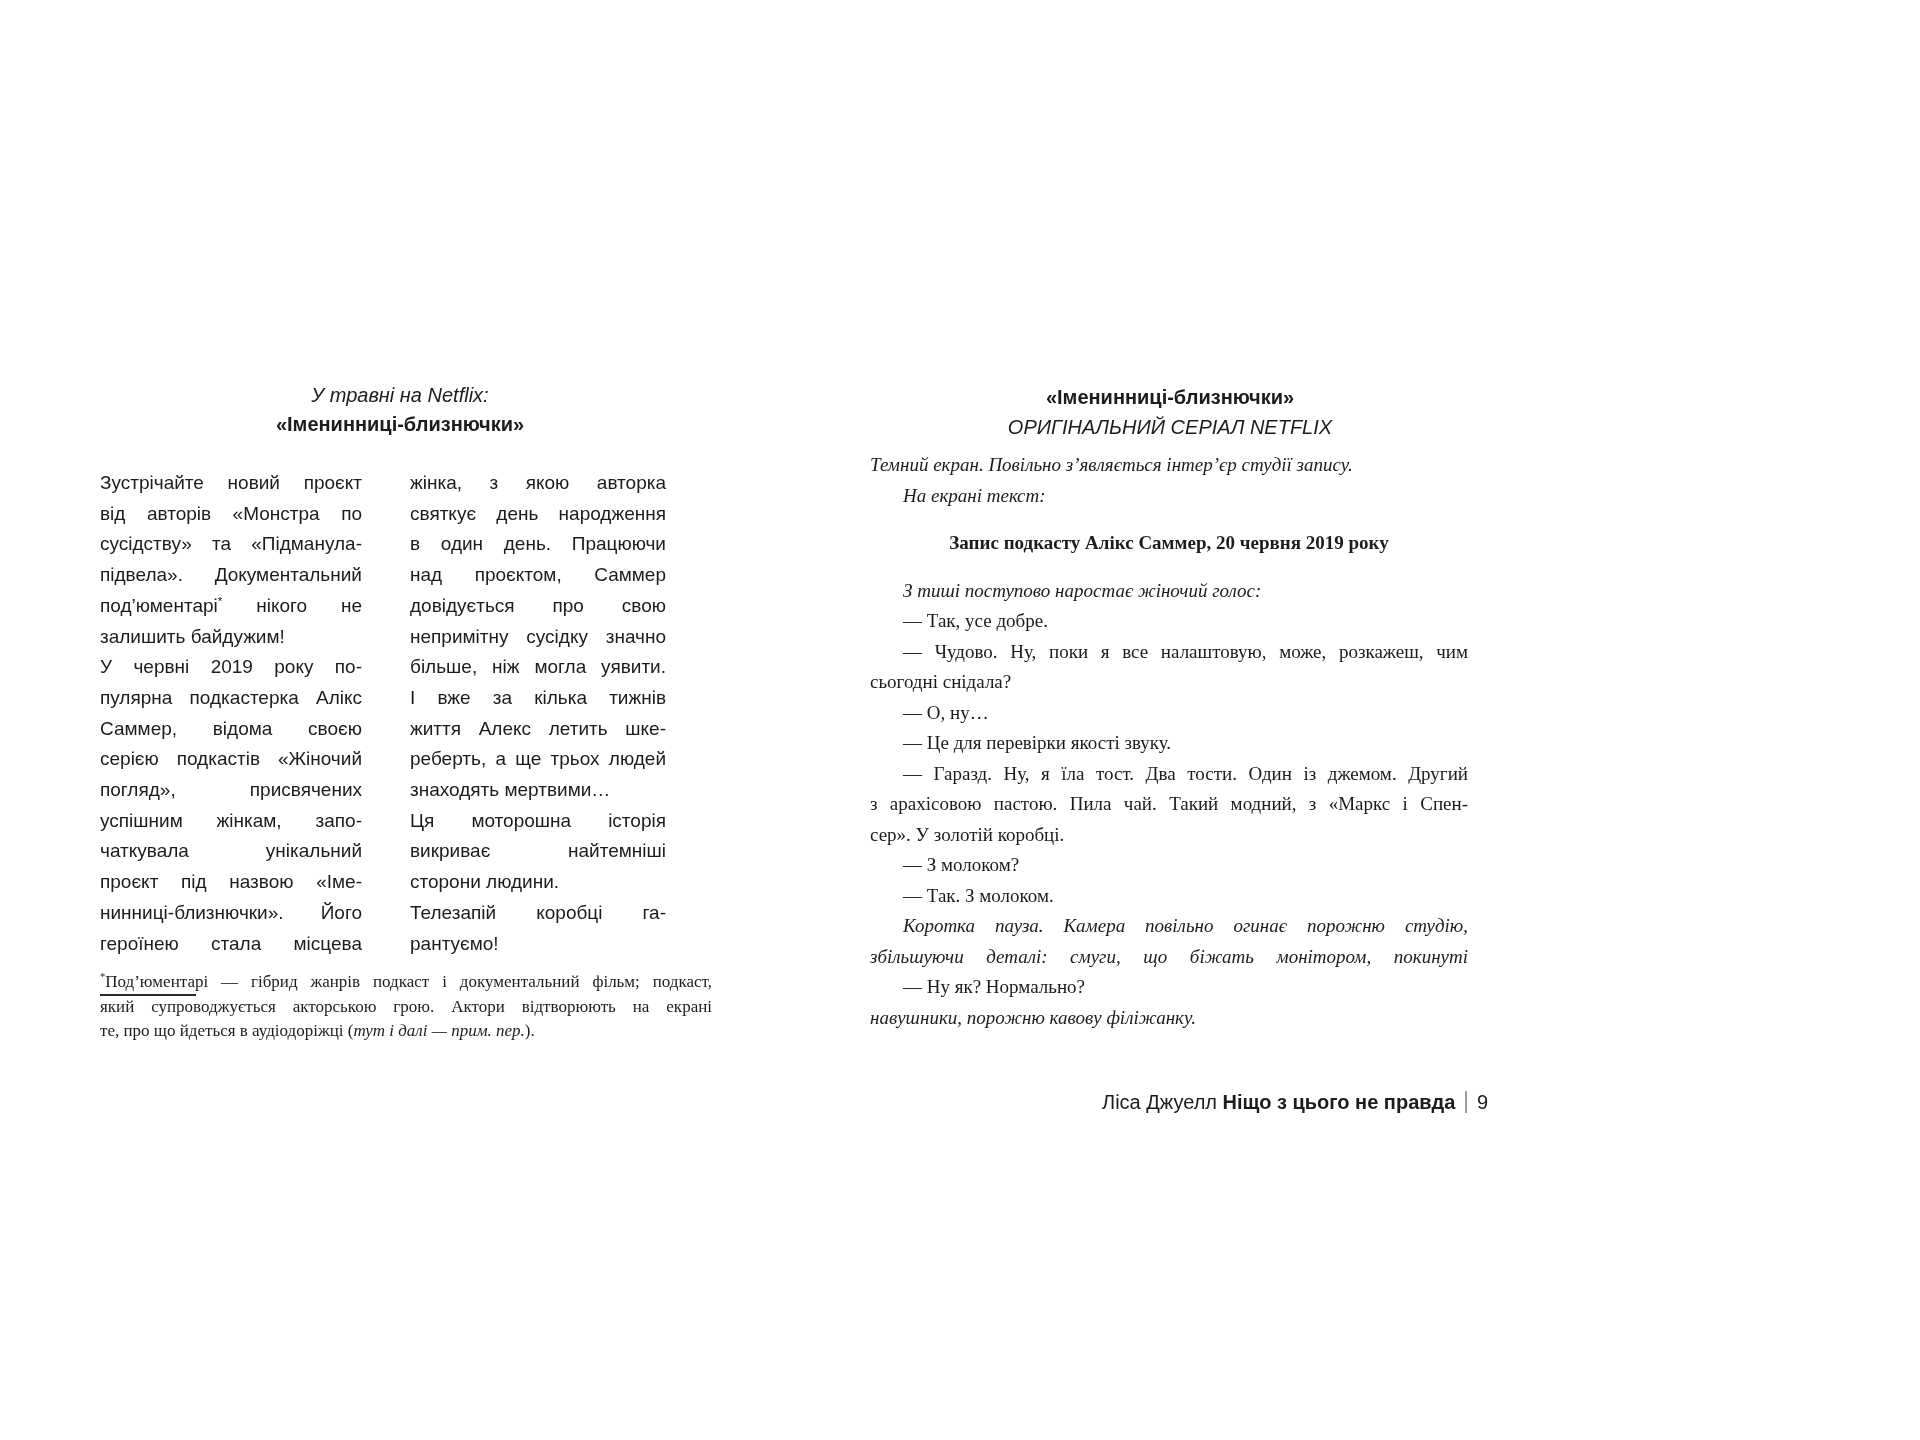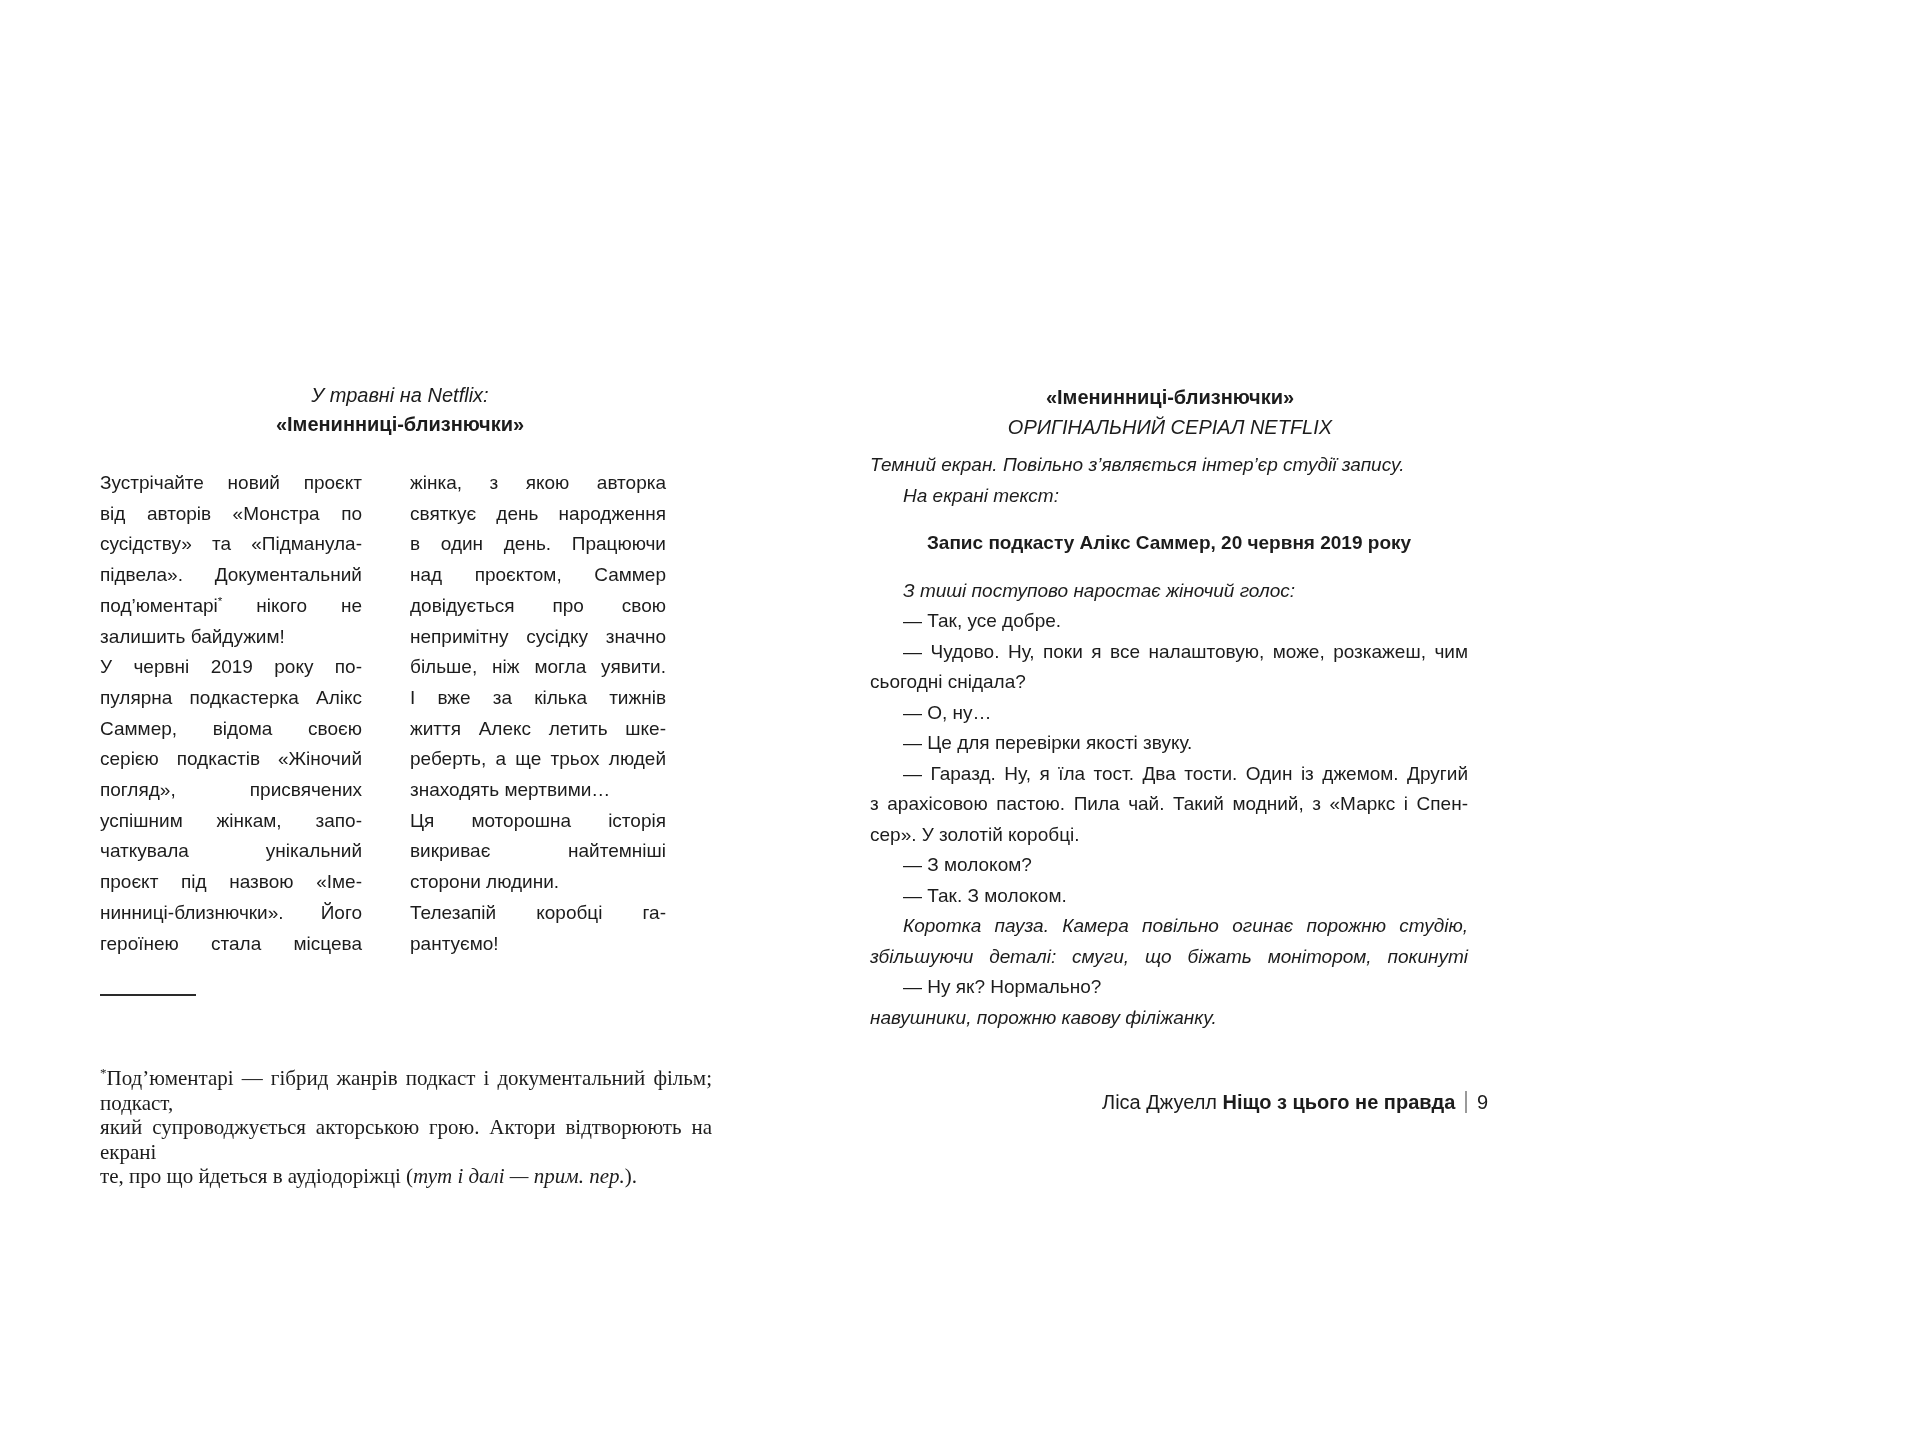--- a/index.html
+++ b/index.html
@@ -24,36 +24,36 @@
   .col1 { left: 100px; top: 468px; width: 262px; }
   .col2 { left: 410px; top: 468px; width: 256px; }
   .jl { text-align: justify; text-align-last: justify; text-justify: inter-word; }
   sup { font-size: 0.62em; vertical-align: super; line-height: 0; }
 
   .fn-rule {
     left: 100px; top: 994px; width: 96px; height: 2px;
     background: #2a2a2a;
   }
   .footnote {
-    left: 100px; top: 1066px; width: 612px;
+    left: 100px; top: 970px; width: 612px;
     font-family: "Liberation Serif", serif;
-    font-size: 21px;
+    font-size: 17px;
   }
   .footnote .fn-ln { line-height: 24.5px; }
 
   
   .script-header {
     left: 870px; top: 382px; width: 600px;
     text-align: center; font-size: 20px; line-height: 30px;
   }
   .script-body {
     left: 870px; top: 450px; width: 598px;
     font-size: 19px;
   }
-  .script-body .ln { line-height: 30.5px; }
+  .script-body .ln { line-height: 30.5px; font-family: Liberation Serif, serif; }
   .ind { padding-left: 33px; }
   .hd {
     font-weight: bold; text-align: center;
     text-align-last: center !important;
     margin: 17px 0;
   }
 
   .running-footer {
     left: 870px; top: 1088px; width: 618px;
     text-align: right; font-size: 20px; line-height: 28px;

